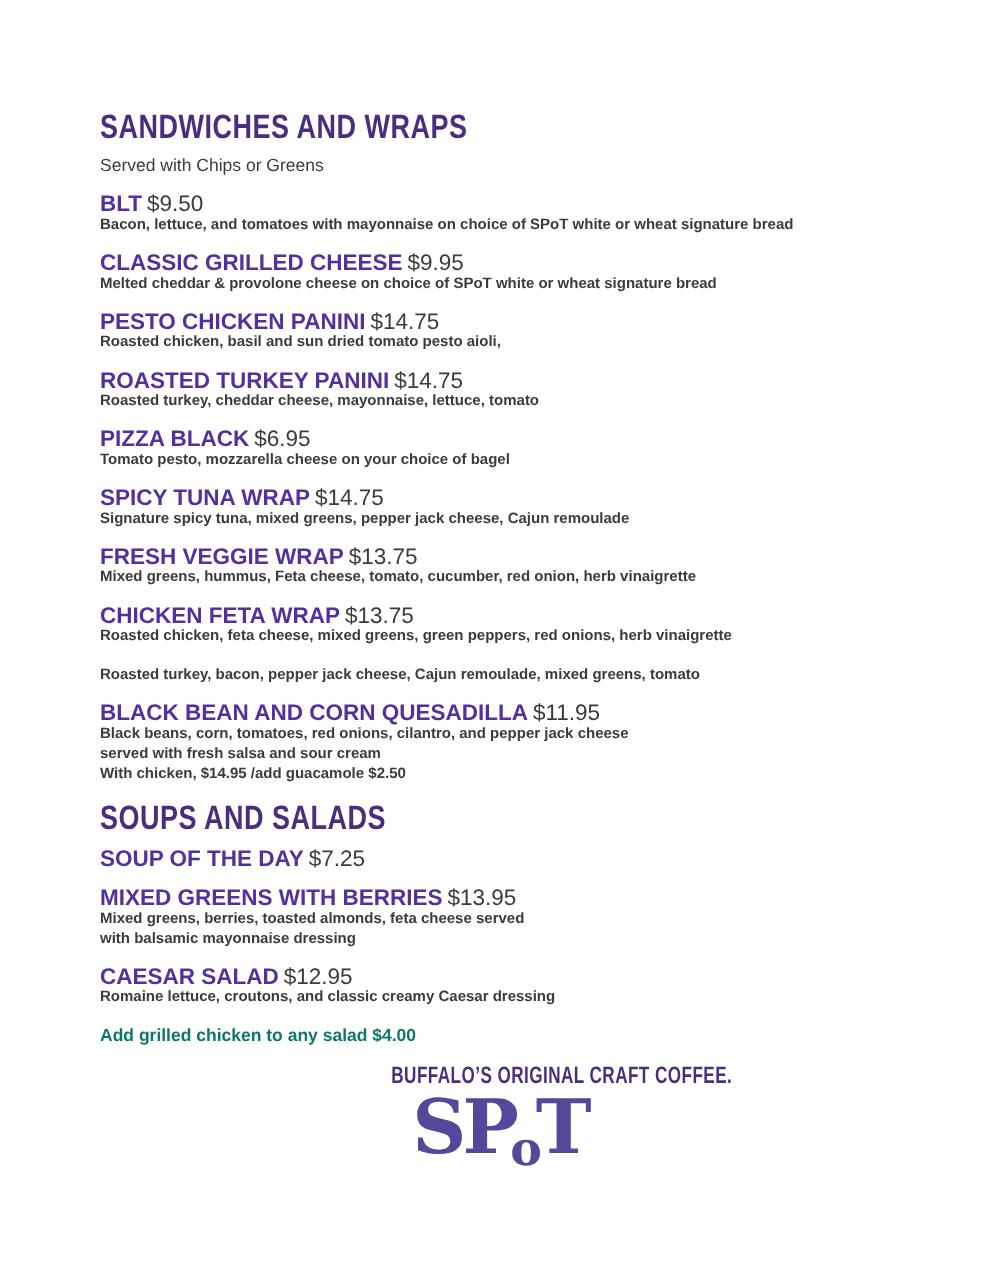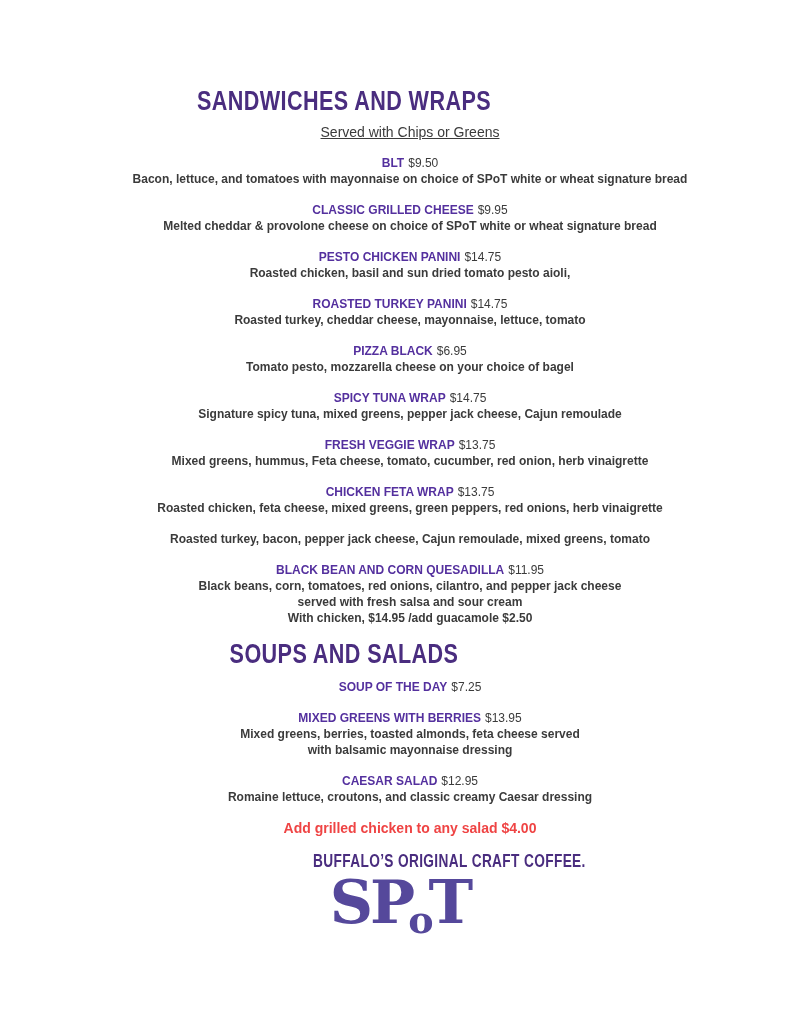--- a/index.html
+++ b/index.html
@@ -9,21 +9,20 @@
   }
   body {
     width: 796px;
     height: 1024px;
     overflow: hidden;
     font-family: "Liberation Sans", sans-serif;
     color: var(--text_dark, #3b3b3b);
   }
   .page {
     padding: 88px 56px 0 80px;
-    text-align: center;
   }
   .section-title {
     font-weight: bold;
     font-size: 27px;
     line-height: 26px;
     color: var(--heading_purple, #4a2d7f);
     transform: scaleX(0.8);
     transform-origin: left center;
     white-space: nowrap;
     margin: 0 0 10px 0;
@@ -31,27 +30,26 @@
   }
   .section-title.second {
     margin-top: 8px;
     margin-bottom: 12px;
   }
   .subtitle {
     font-size: 14px;
     line-height: 16px;
     margin-bottom: 15px;
     white-space: nowrap;
-    text-decoration: underline;
   }
   .menu-item {
     margin-bottom: 15px;
   }
   .item-head {
-    font-size: 12px;
+    font-size: 18px;
     line-height: 16px;
     white-space: nowrap;
   }
   .item-name {
     font-weight: bold;
     color: var(--item_purple, #54309e);
     margin-right: 4px;
   }
   .item-price {
     color: var(--text_dark, #3b3b3b);
@@ -59,21 +57,21 @@
   .item-desc {
     font-size: 12px;
     line-height: 16px;
     white-space: nowrap;
     font-weight: bold;
   }
   .note {
     font-size: 14px;
     line-height: 16px;
     font-weight: bold;
-    color: #ef4444;
+    color: #0f766e;
     white-space: nowrap;
   }
   .footer {
     display: flex;
     justify-content: center;
     align-items: center;
     margin-top: 14px;
     position: relative;
     left: -14px;
     flex-direction: column;

